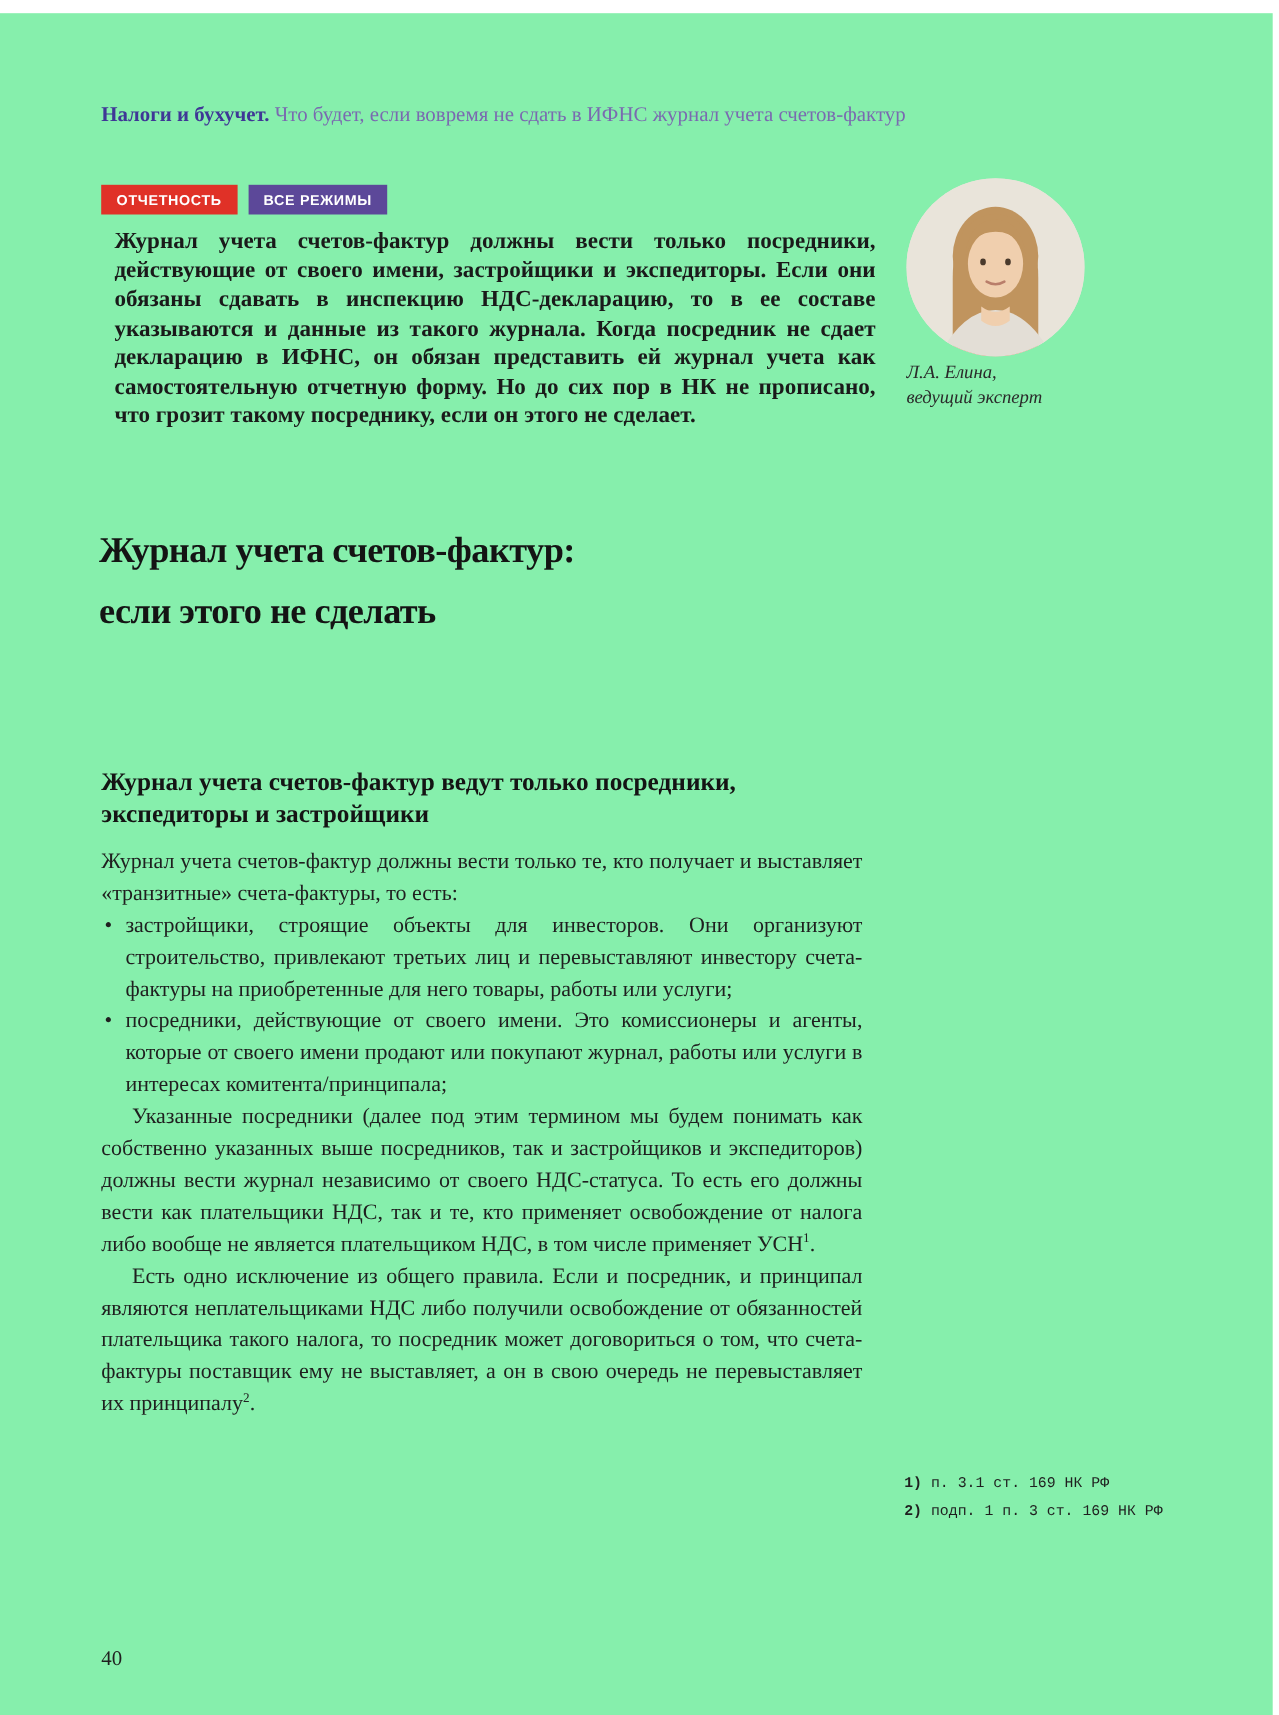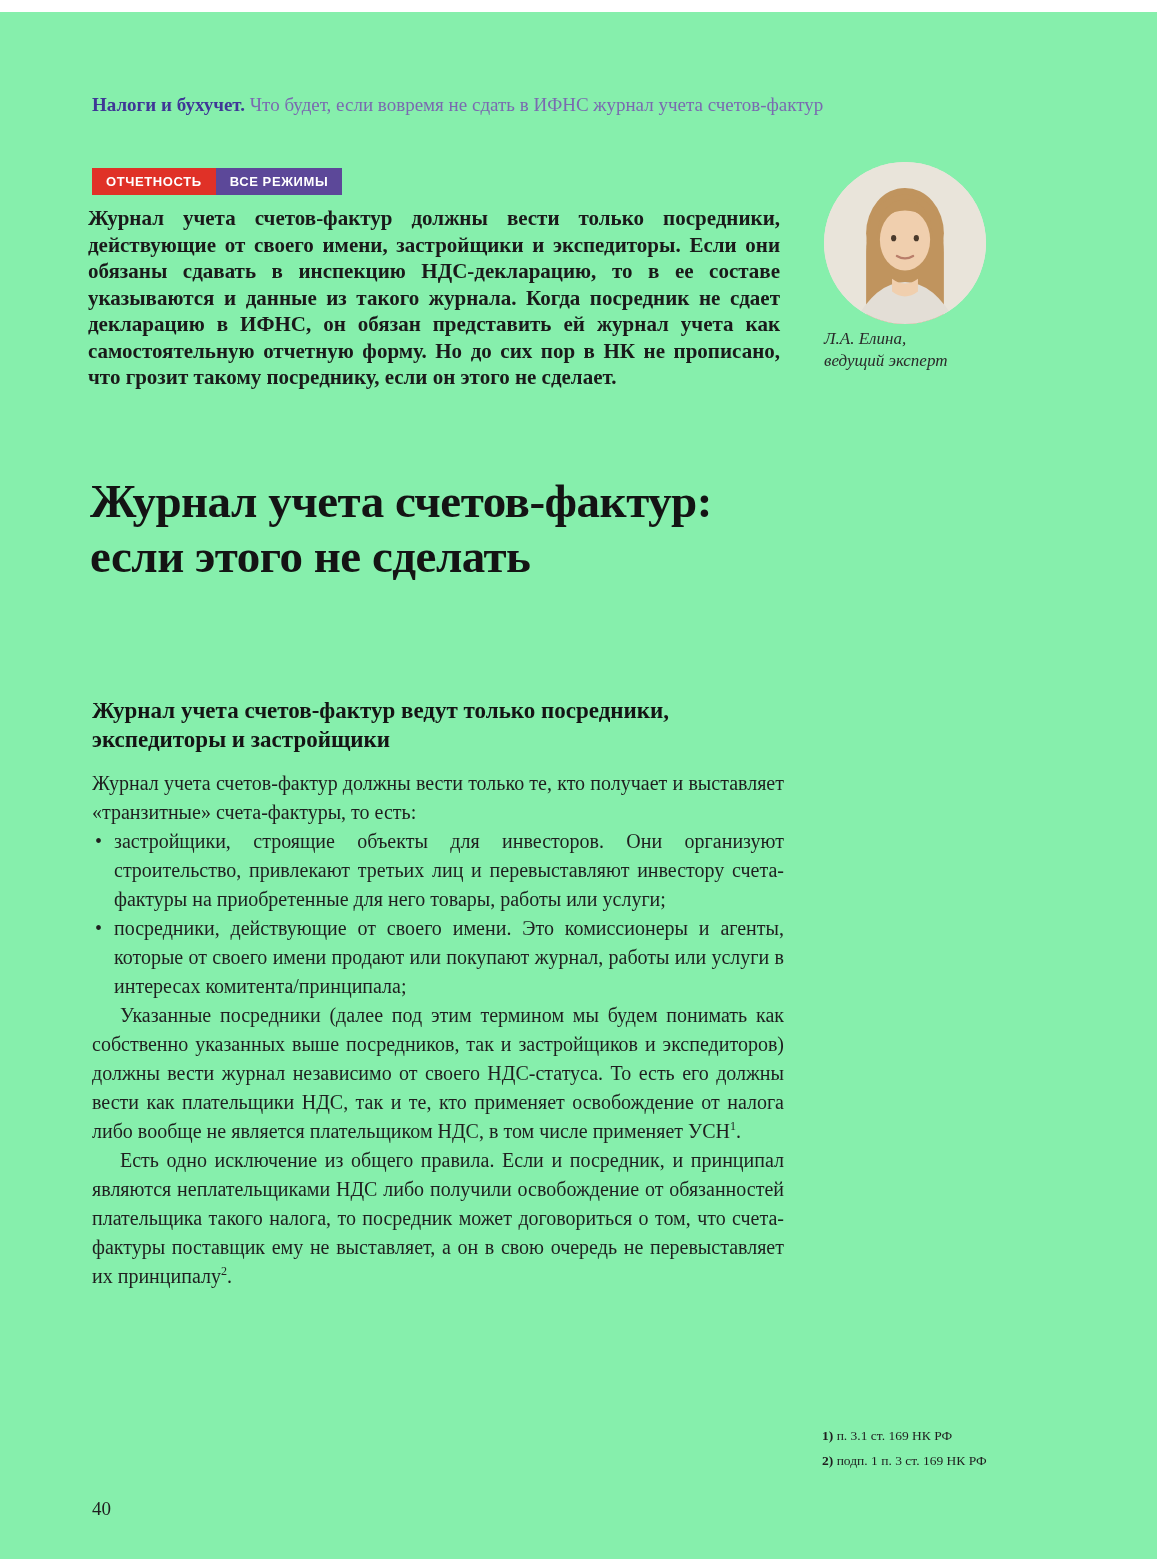--- a/index.html
+++ b/index.html
@@ -25,40 +25,41 @@
   }
   .header .section-label { font-weight: 700; color: #3f3796; }
   .header .article-ref  { font-weight: 400; color: #7a6ab0; }
 
   
   .badges {
     position: absolute;
     left: 92px;
     top: 156px;
     display: flex;
+    gap: 10px;
   }
   .badge {
     display: inline-flex;
     align-items: center;
     height: 27px;
     padding: 0 14px;
     font-family: "Liberation Sans", sans-serif;
     font-size: 13px;
     font-weight: 700;
     letter-spacing: 0.6px;
     color: #ffffff;
     text-transform: uppercase;
   }
   .badge.red    { background: #e03127; }
   .badge.purple { background: #5c4899; }
 
   
   .lead {
     position: absolute;
-    left: 88px;
+    left: 104px;
     top: 193px;
     width: 692px;
     font-size: 21px;
     font-weight: 700;
     line-height: 26.5px;
     text-align: justify;
     color: #1a1a1a;
   }
 
   
@@ -82,21 +83,21 @@
     line-height: 1.32;
     color: #2a2a2a;
   }
 
   
   .article-title {
     position: absolute;
     left: 90px;
     top: 462px;
     width: 1000px;
-    font-size: 47px;
+    font-size: 33px;
     font-weight: 700;
     line-height: 55px;
     color: #141414;
     letter-spacing: -0.5px;
   }
 
   
   .section-heading {
     position: absolute;
     left: 92px;
@@ -139,23 +140,23 @@
   sup.ref {
     font-size: 12px;
     line-height: 0;
     vertical-align: super;
   }
 
   
   .footnotes {
     position: absolute;
     left: 822px;
-    top: 1412px;
+    top: 1326px;
     width: 280px;
-    font-family: Liberation Serif, serif;
+    font-family: Liberation Mono, monospace;
     font-size: 13.5px;
     line-height: 1.85;
     color: #1f1f1f;
     text-align: left;
   }
   .footnotes .fn-num { font-weight: 700; }
 
   
   .page-number {
     position: absolute;

